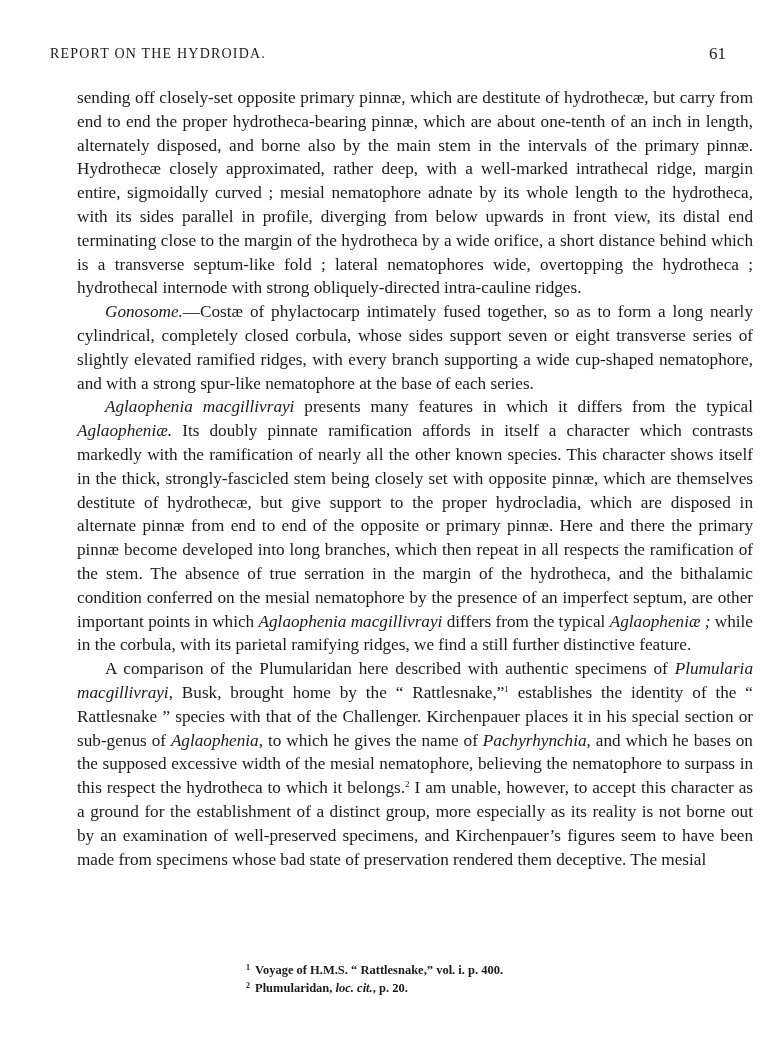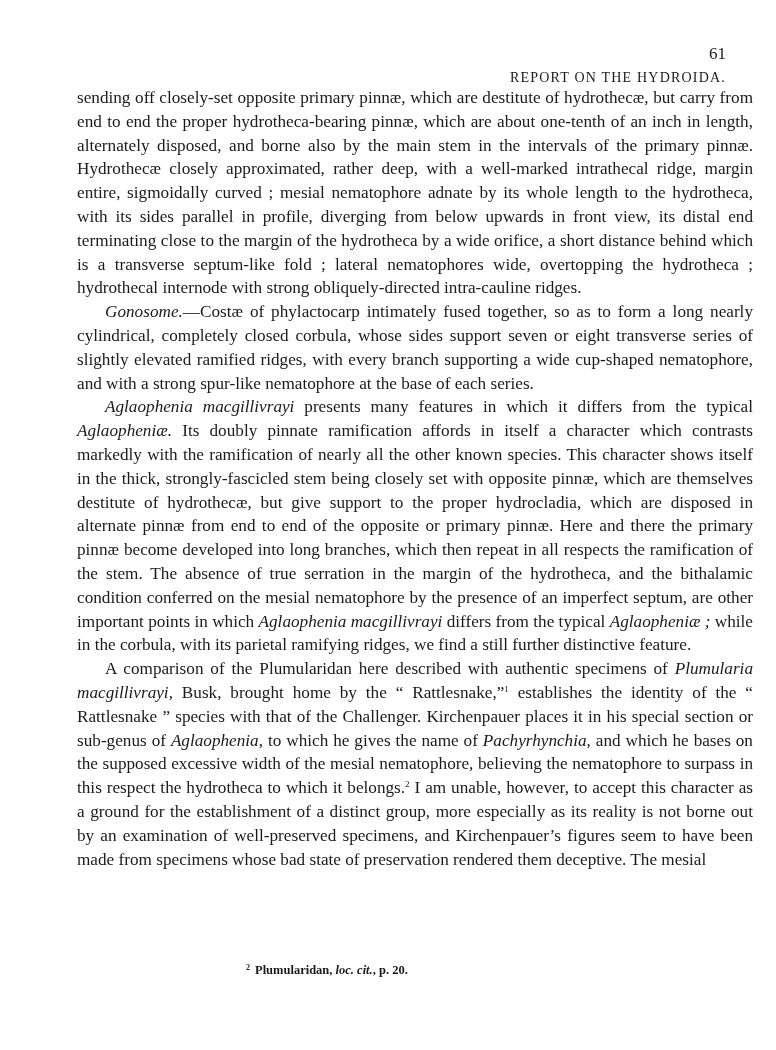--- a/index.html
+++ b/index.html
@@ -1,20 +1,20 @@
 <!DOCTYPE html>
 <html><head>
 <meta charset="utf-8">
 <style>
   html, body { margin: 0; padding: 0; background: #ffffff; }
   body { width: 776px; height: 1050px; position: relative; overflow: hidden;
          font-family: "Liberation Serif", "DejaVu Serif", serif; color: #1a1a1a; }
   .header { position: absolute; top: 44px; left: 50px; width: 676px; height: 22px; }
-  .running-head { position: absolute; left: 0; width: 100%; text-align: right;
-                  font-size: 14px; letter-spacing: 1.2px; top: 2px; margin-top: 24px; }
+  .running-head { position: absolute; left: 0; width: 100%; text-align: left;
+                  font-size: 14px; letter-spacing: 1.2px; top: 2px; }
   .page-number { position: absolute; right: 0; top: 0; font-size: 17px; }
   .body-text { position: absolute; top: 86px; left: 50px; width: 676px;
                font-size: 17.2px; line-height: 23.8px; text-align: justify; margin-left: 27px; }
   .body-text p { margin: 0; }
   .body-text p.indent { text-indent: 28px; }
   .body-text p.cont { text-indent: 0; }
   i { font-style: italic; }
   sup { font-size: 9px; line-height: 0; vertical-align: 6px; }
   .footnotes { position: absolute; top: 960px; left: 246px; font-size: 12.5px;
                line-height: 16px; font-weight: bold; }
@@ -30,14 +30,15 @@
 </div>
 
 <div class="body-text">
   <p class="cont"><span>sending off closely-set opposite primary pinnæ, which are destitute of hydrothecæ, but carry from end to end the proper hydrotheca-bearing pinnæ, which are about one-tenth of an inch in length, alternately disposed, and borne also by the main stem in the intervals of the primary pinnæ.  Hydrothecæ closely approximated, rather deep, with a well-marked intrathecal ridge, margin entire, sigmoidally curved ; mesial nematophore adnate by its whole length to the hydrotheca, with its sides parallel in profile, diverging from below upwards in front view, its distal end terminating close to the margin of the hydrotheca by a wide orifice, a short distance behind which is a transverse septum-like fold ; lateral nematophores wide, overtopping the hydrotheca ; hydrothecal internode with strong obliquely-directed intra-cauline ridges.</span></p>
   <p class="indent"><i>Gonosome.</i><span>—Costæ of phylactocarp intimately fused together, so as to form a long nearly cylindrical, completely closed corbula, whose sides support seven or eight transverse series of slightly elevated ramified ridges, with every branch supporting a wide cup-shaped nematophore, and with a strong spur-like nematophore at the base of each series.</span></p>
   <p class="indent"><i>Aglaophenia macgillivrayi</i><span> presents many features in which it differs from the typical </span><i>Aglaopheniæ.</i><span>  Its doubly pinnate ramification affords in itself a character which contrasts markedly with the ramification of nearly all the other known species.  This character shows itself in the thick, strongly-fascicled stem being closely set with opposite pinnæ, which are themselves destitute of hydrothecæ, but give support to the proper hydrocladia, which are disposed in alternate pinnæ from end to end of the opposite or primary pinnæ. Here and there the primary pinnæ become developed into long branches, which then repeat in all respects the ramification of the stem.  The absence of true serration in the margin of the hydrotheca, and the bithalamic condition conferred on the mesial nematophore by the presence of an imperfect septum, are other important points in which </span><i>Aglaophenia macgillivrayi</i><span> differs from the typical </span><i>Aglaopheniæ ;</i><span> while in the corbula, with its parietal ramifying ridges, we find a still further distinctive feature.</span></p>
   <p class="indent"><span>A comparison of the Plumularidan here described with authentic specimens of </span><i>Plumularia macgillivrayi</i><span>, Busk, brought home by the “ Rattlesnake,”</span><sup>1</sup><span> establishes the identity of the “ Rattlesnake ” species with that of the Challenger.  Kirchenpauer places it in his special section or sub-genus of </span><i>Aglaophenia</i><span>, to which he gives the name of </span><i>Pachyrhynchia</i><span>, and which he bases on the supposed excessive width of the mesial nematophore, believing the nematophore to surpass in this respect the hydrotheca to which it belongs.</span><sup>2</sup><span>  I am unable, however, to accept this character as a ground for the establishment of a distinct group, more especially as its reality is not borne out by an examination of well-preserved specimens, and Kirchenpauer’s figures seem to have been made from specimens whose bad state of preservation rendered them deceptive.  The mesial</span></p>
 </div>
 
 <div class="footnotes">
+  <div><span class="fn-mark">1</span><span>Voyage of H.M.S. “ Rattlesnake,” vol. i. p. 400.</span></div>
   <div><span class="fn-mark">2</span><span>Plumularidan, </span><i>loc. cit.</i><span>, p. 20.</span></div>
 </div>
 
 </body></html>

